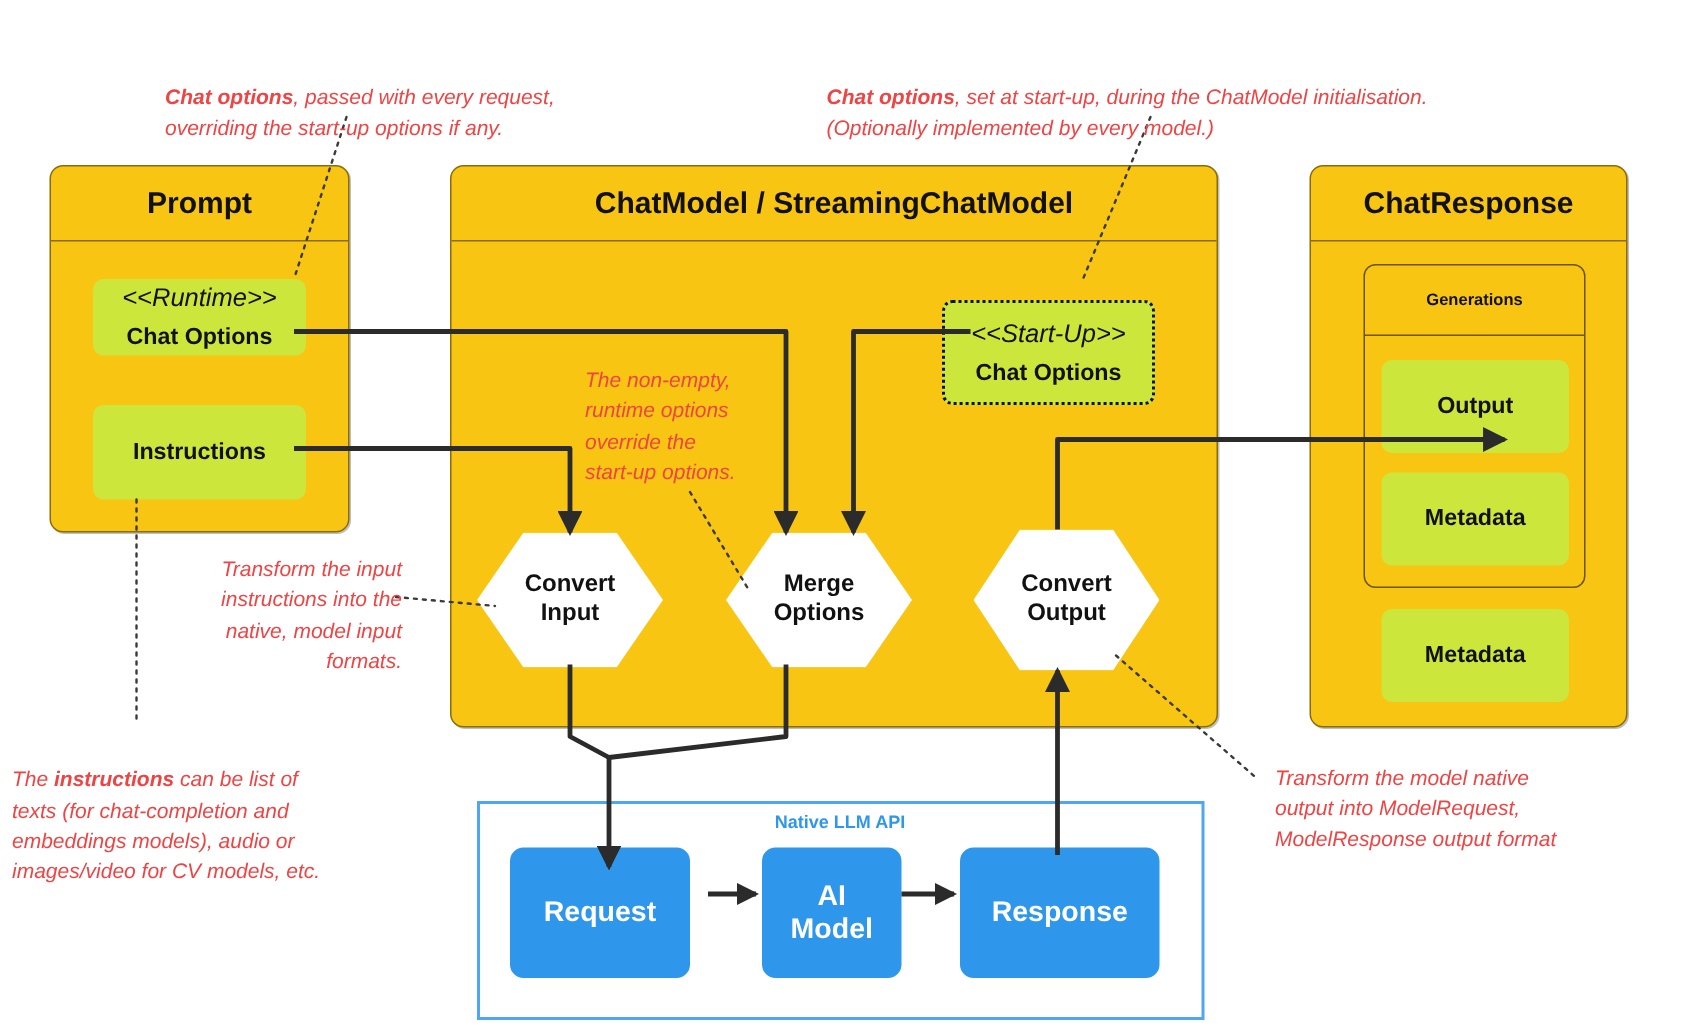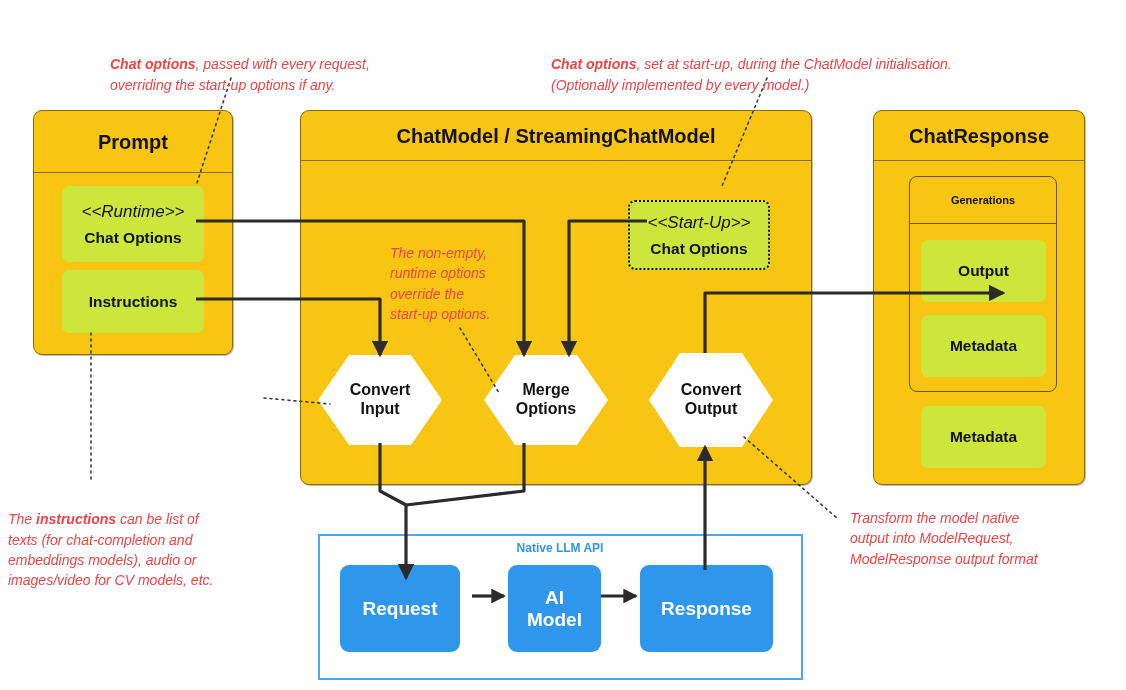--- a/index.html
+++ b/index.html
@@ -188,37 +188,41 @@
   <div class="anno" style="left:551px; top:34px; width:500px;">
     <b>Chat options</b><span>, set at start-up, during  the ChatModel initialisation.
 (Optionally implemented by every model.)</span>
   </div>
 
   <div class="anno" style="left:390px; top:243px; width:135px;">The non-empty,
 runtime options
 override the
 start-up options.</div>
 
+  <div class="anno right-align" style="left:116px; top:369px; width:152px;">Transform the input
+instructions into the
+native, model input
+formats.</div>
 
   <div class="anno" style="left:8px; top:489px; width:300px;">
     <span>The </span><b>instructions</b><span> can be list of
 texts (for chat-completion and
 embeddings models), audio or
 images/video for CV models, etc.</span>
   </div>
 
   <div class="anno" style="left:850px; top:508px; width:275px;">Transform the model native
 output into ModelRequest,
 ModelResponse output format</div>
 
   <div class="classbox" style="left:33px; top:110px; width:200px; height:245px;">
-    <div class="title" style="height:62px;">Prompt</div>
-  </div>
-
-  <div class="chip" style="left:62px; top:186px; width:142px; height:76px;">
+    <div class="title" style="height:50px;">Prompt</div>
+  </div>
+
+  <div class="chip" style="left:62px; top:186px; width:142px; height:51px;">
     <div class="stereo">&lt;&lt;Runtime&gt;&gt;</div>
     <div>Chat Options</div>
   </div>
 
   <div class="chip" style="left:62px; top:270px; width:142px; height:63px;">
     <div>Instructions</div>
   </div>
 
   <div class="classbox" style="left:300px; top:110px; width:512px; height:375px;">
     <div class="title" style="height:50px;">ChatModel / StreamingChatModel</div>

